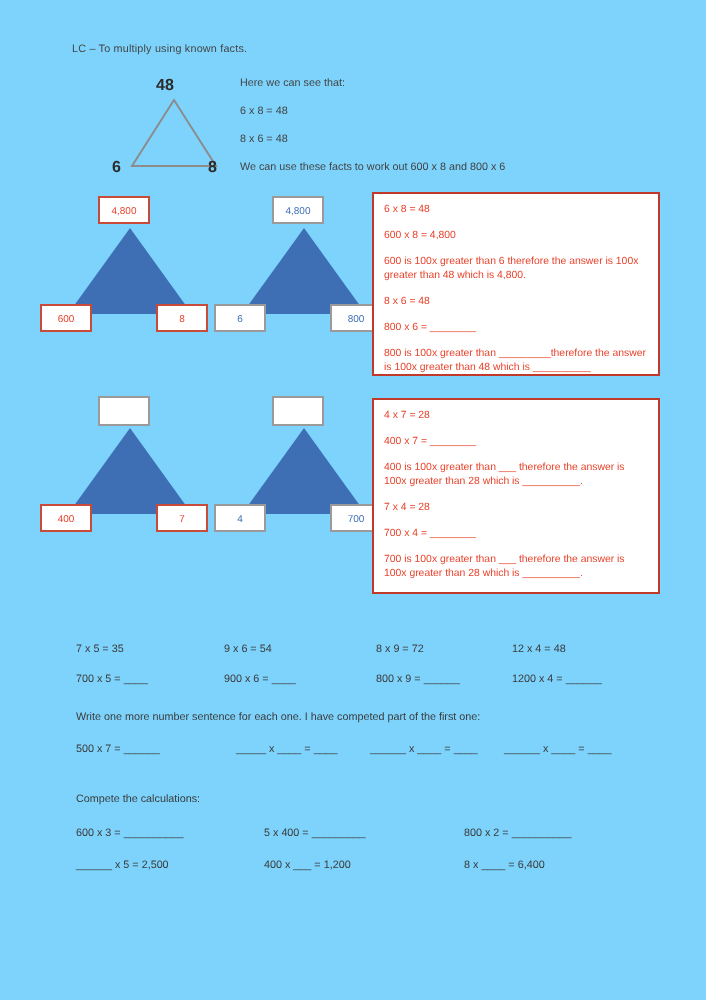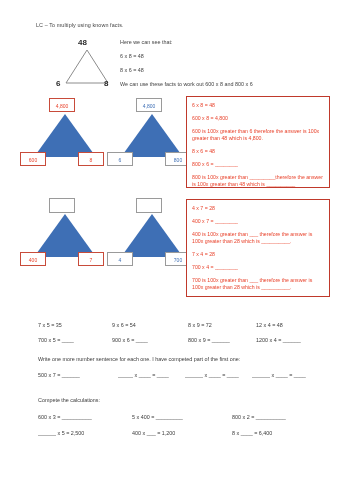--- a/index.html
+++ b/index.html
@@ -4,21 +4,21 @@
 <style>
   html, body {
     margin: 0;
     padding: 0;
     background: #8a8a8a;
   }
   .page {
     position: relative;
     width: 353px;
     height: 500px;
-    background: #ffffff;
+    background: #7dd3fc;
     overflow: hidden;
     font-family: "Liberation Sans", sans-serif;
     color: #3b3b3b;
   }
   .lc-title {
     position: absolute;
     left: 36px;
     top: 22px;
     font-size: 5.4px;
     color: #444;

